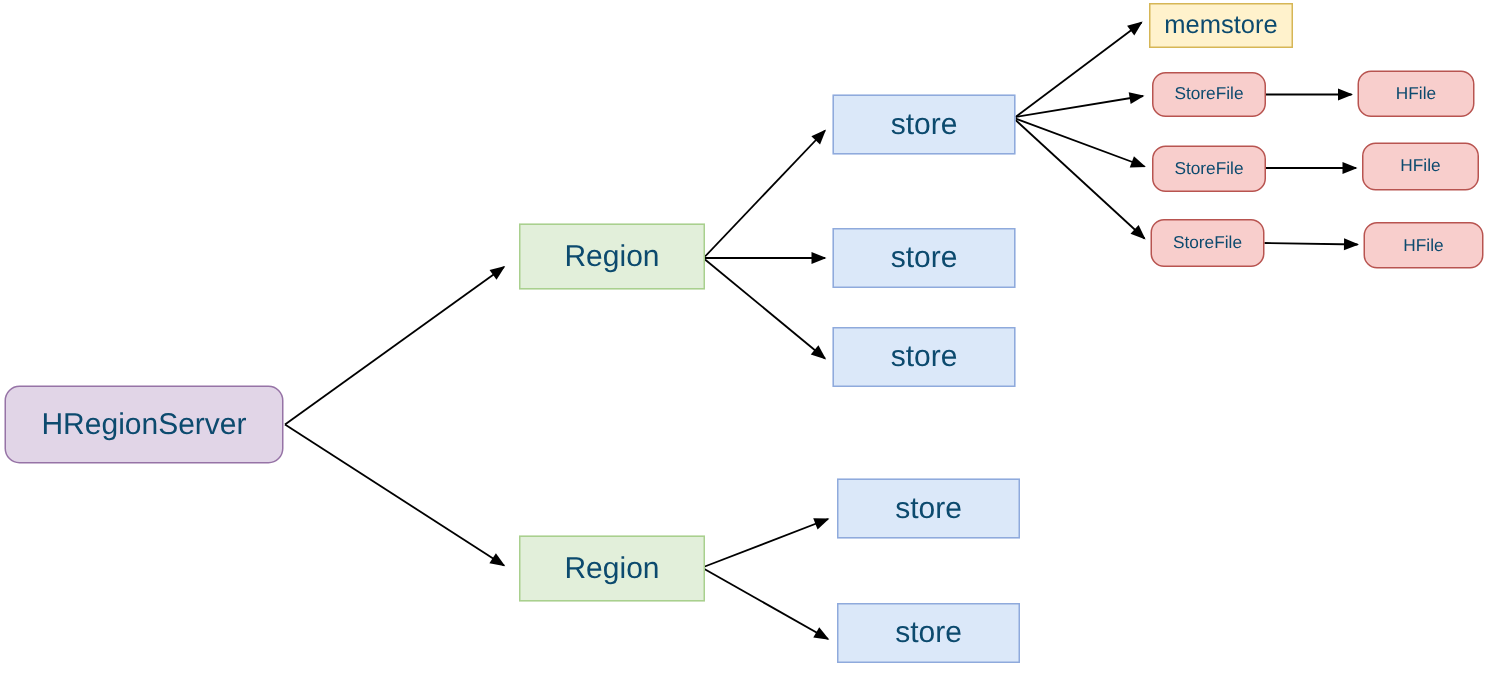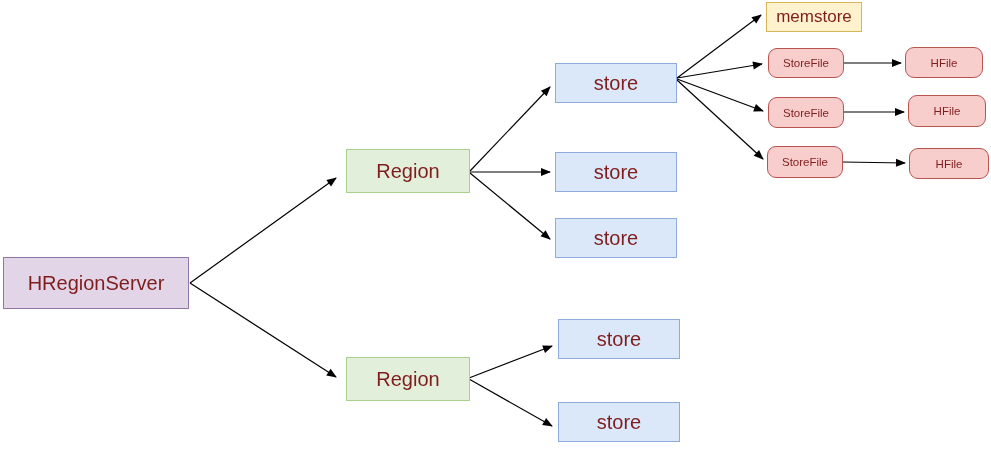--- a/index.html
+++ b/index.html
@@ -21,21 +21,21 @@
     width: 991px;
     height: 451px;
     pointer-events: none;
   }
   .node {
     position: absolute;
     box-sizing: border-box;
     display: flex;
     align-items: center;
     justify-content: center;
-    color: #7f1d1d;
+    color: #0c4a6e;
     background: #ffffff;
     border: 1.5px solid #000;
     white-space: nowrap;
   }
   .node.big   { font-size: 20px; }
   .node.med   { font-size: 17px; }
   .node.small { font-size: 11.5px; border-width: 1.6px; border-radius: 9px; justify-content: center; }
 
   
   #n-hregionserver { left: 3px;   top: 257px; width: 186px; height: 52px; }
@@ -80,21 +80,21 @@
     <line class="edge" x1="469" y1="379" x2="552" y2="426" marker-end="url(#arrow)"></line>
     <line class="edge" x1="677" y1="78" x2="761" y2="15" marker-end="url(#arrow)"></line>
     <line class="edge" x1="677" y1="78" x2="762" y2="64" marker-end="url(#arrow)"></line>
     <line class="edge" x1="677" y1="79" x2="763" y2="111" marker-end="url(#arrow)"></line>
     <line class="edge" x1="677" y1="80" x2="763" y2="159" marker-end="url(#arrow)"></line>
     <line class="edge" x1="844" y1="63" x2="901" y2="63" marker-end="url(#arrow)"></line>
     <line class="edge" x1="844" y1="112" x2="904" y2="112" marker-end="url(#arrow)"></line>
     <line class="edge" x1="843" y1="162" x2="905" y2="163" marker-end="url(#arrow)"></line>
   </svg>
 
-  <div id="n-hregionserver" class="node big" style="background: rgb(225, 213, 231); border-color: rgb(150, 115, 166);">
+  <div id="n-hregionserver" class="node big" style="background: rgb(225, 213, 231); border-color: rgb(150, 115, 166); border-radius: 10px;">
     <span>HRegionServer</span>
   </div>
 
   <div id="n-region-top" class="node big" style="background: rgb(226, 239, 218); border-color: rgb(169, 208, 142);">
     <span>Region</span>
   </div>
 
   <div id="n-region-bottom" class="node big" style="background: rgb(226, 239, 218); border-color: rgb(169, 208, 142);">
     <span>Region</span>
   </div>

